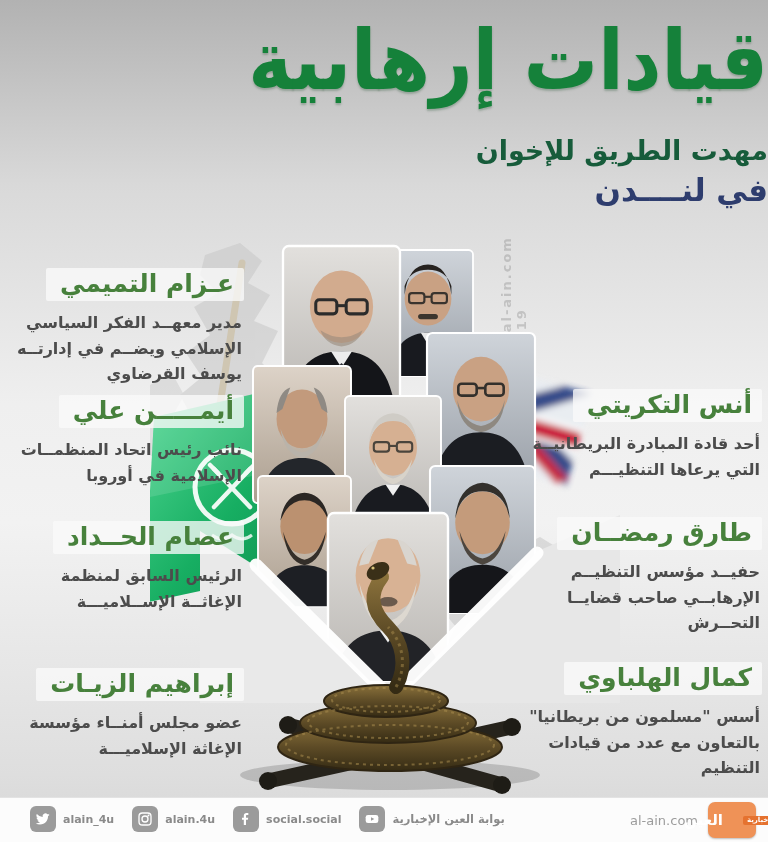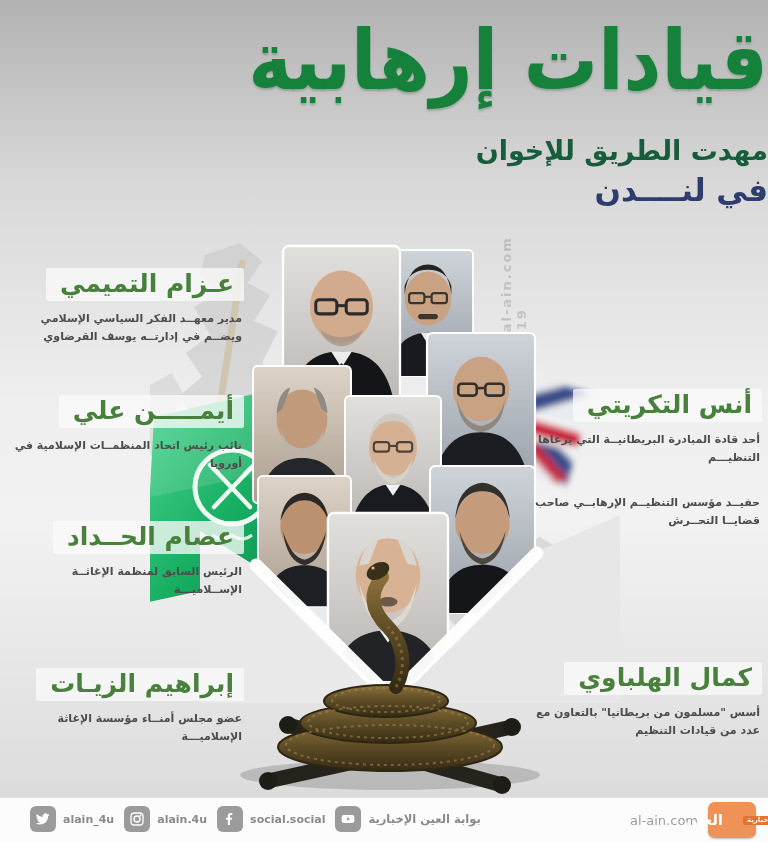--- a/index.html
+++ b/index.html
@@ -18,40 +18,40 @@
   .hdr .sub{font-size:27px;font-weight:bold;color:#175c3b;margin-top:28px;}
   .hdr .loc{font-size:31px;font-weight:bold;color:#2e3d6e;margin-top:6px;letter-spacing:1px;}
   
   .entry{position:absolute;width:236px;direction:rtl;text-align:right;}
   .entry .nm{
     display:inline-block;background:rgba(250,250,250,.78);
     color:#47813c;font-size:25px;font-weight:bold;
     padding:1px 10px 3px 14px;border-radius:2px;margin-top:32px;
   }
   .entry .ds{
-    margin:9px 2px 0 0;color:#4c4c4c;font-size:11px;font-weight:bold;
+    margin:9px 2px 0 0;color:#4c4c4c;font-size:16px;font-weight:bold;
     line-height:1.6;
   }
   .col-l{left:8px;}
   .col-r{left:528px;width:234px;}
   
   .wm{
     position:absolute;left:499px;top:224px;height:180px;
     writing-mode:vertical-rl;transform:rotate(180deg);
     font-size:13px;font-weight:bold;letter-spacing:2px;
     color:rgba(130,130,130,.35);
   }
   
   .art{position:absolute;left:150px;top:235px;width:470px;height:565px;}
   
   .footer{
     position:absolute;left:0;bottom:0;width:768px;height:44px;
     background:#fcfcfc;border-top:1px solid #e3e3e3;
   }
-  .socials{position:absolute;left:30px;top:8px;display:flex;align-items:center;gap:10px;}
+  .socials{position:absolute;left:30px;top:8px;display:flex;align-items:center;gap:18px;}
   .soc{display:flex;align-items:center;gap:7px;cursor:pointer;}
   .soc .ic{
     width:26px;height:26px;border-radius:6px;background:#9b9b9b;
     display:flex;align-items:center;justify-content:center;flex:0 0 auto;
   }
   .soc .ic svg{width:16px;height:16px;display:block;}
   .soc .hd{font-size:11px;color:#8a8a8a;font-weight:bold;white-space:nowrap;}
   .soc .hd.ar{direction:rtl;font-size:11.5px;}
   .brand{position:absolute;right:12px;top:4px;display:flex;align-items:center;gap:10px;}
   .brand .site{font-size:13px;color:#9c9c9c;}
@@ -282,20 +282,21 @@
   <div class="entry col-l" style="top:636px">
     <span class="nm">إبراهيم الزيـات</span>
     <p class="ds">عضو مجلس أمنــاء مؤسسة الإغاثة الإسلاميـــة</p>
   </div>
 
   <div class="entry col-r" style="top:357px">
     <span class="nm">أنس التكريتي</span>
     <p class="ds">أحد قادة المبادرة البريطانيــة التي يرعاها التنظيـــم</p>
   </div>
   <div class="entry col-r" style="top:485px">
+    <span class="nm">طارق رمضــان</span>
     <p class="ds">حفيــد مؤسس التنظيــم الإرهابــي صاحب قضايــا التحــرش</p>
   </div>
   <div class="entry col-r" style="top:630px">
     <span class="nm">كمال الهلباوي</span>
     <p class="ds">أسس "مسلمون من بريطانيا" بالتعاون مع عدد من قيادات التنظيم</p>
   </div>
 
   <div class="footer">
     <div class="socials">
 

